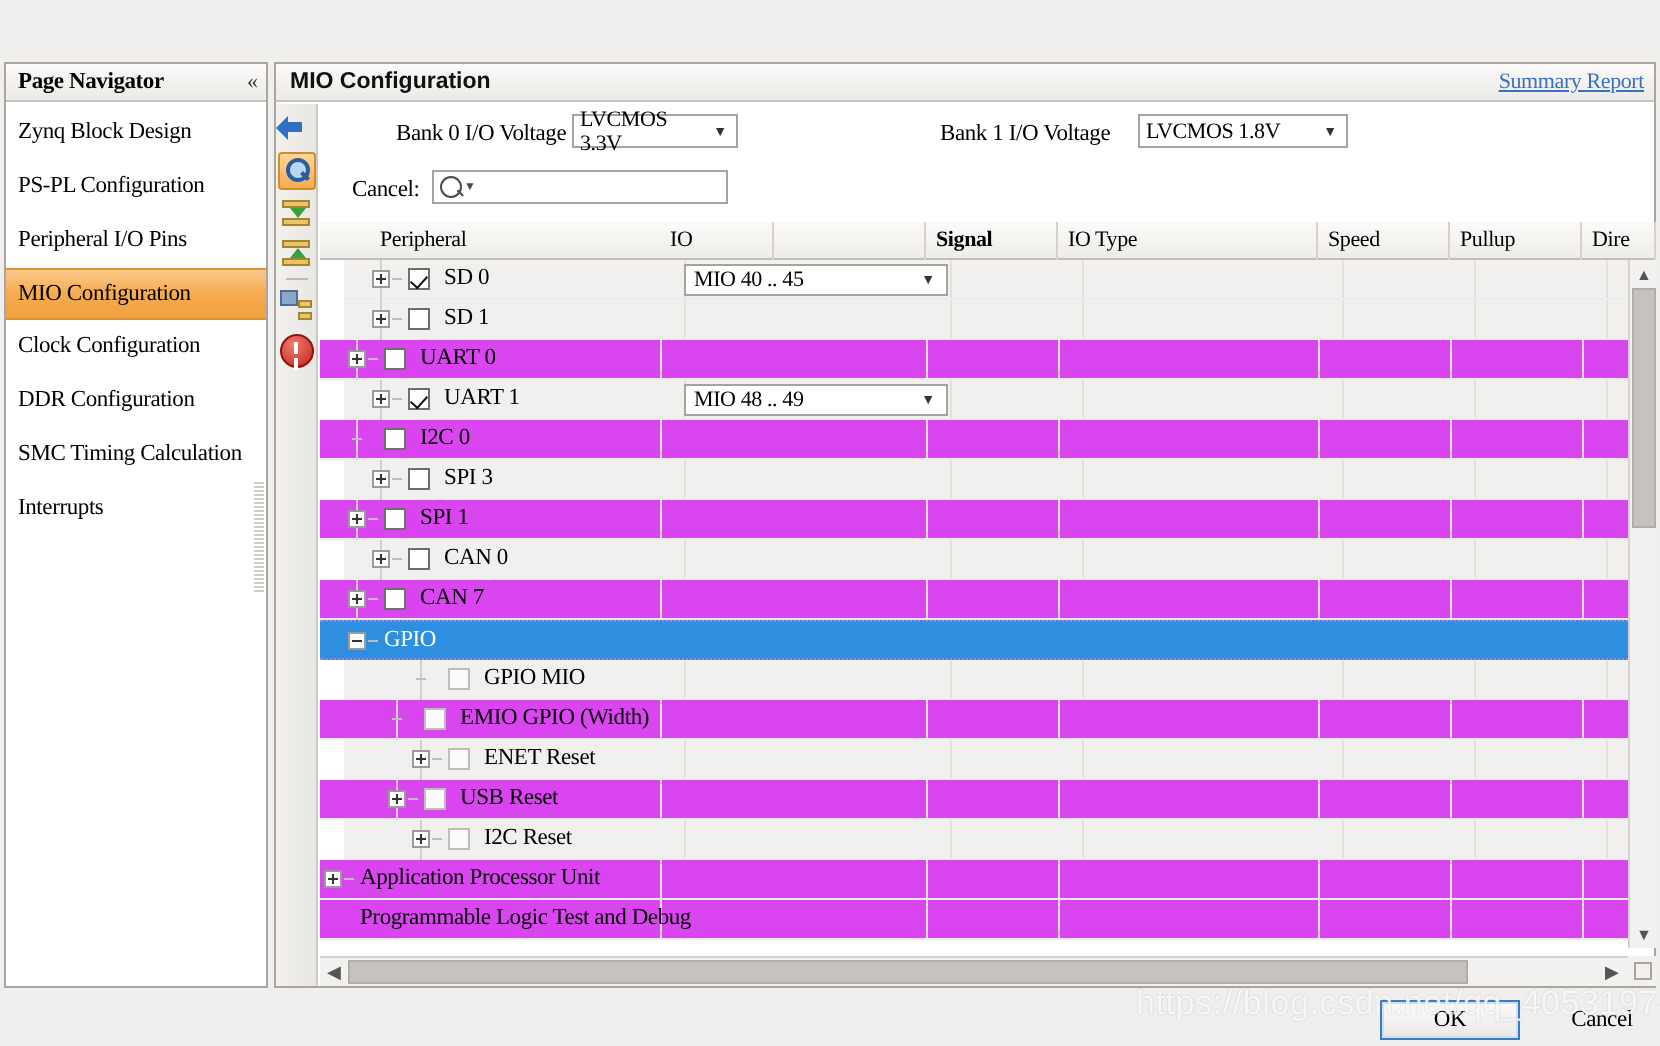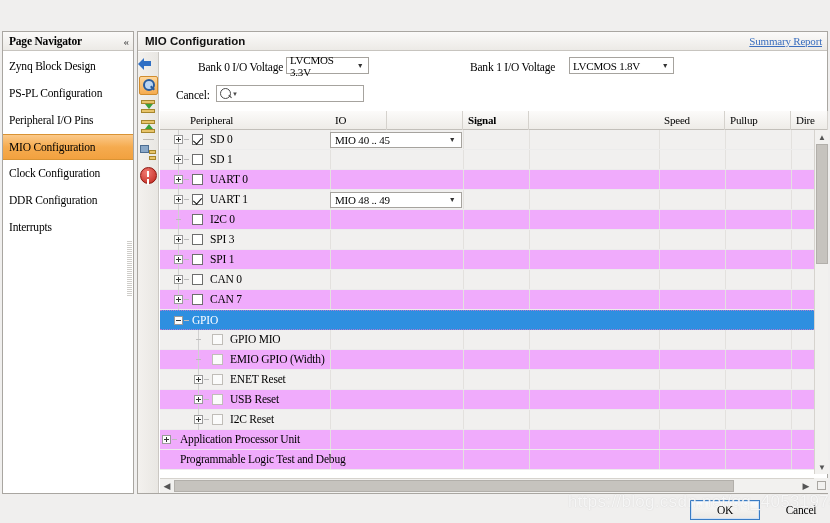--- a/index.html
+++ b/index.html
@@ -138,22 +138,22 @@
     background:linear-gradient(to bottom,#fcfbfa,#eeece8);
     border-bottom:1px solid #c2bfba;box-sizing:border-box;
   }
   .th{
     position:absolute;top:0;height:19px;line-height:18px;
     font-size:11px;letter-spacing:-0.2px;padding-left:5px;box-sizing:border-box;
     border-right:1px solid #d5d2cd;white-space:nowrap;overflow:hidden;
   }
   .tbody{position:absolute;left:0;top:19px;width:668px;height:344px;overflow:hidden;}
   .row{position:relative;height:20px;box-sizing:border-box;border-bottom:1px solid #ececec;}
-  .row.alt{background:#f1f0ef;}
-  .row.white{background:#f0abfc;}
+  .row.alt{background:#f1f0ef;margin-left:12px;}
+  .row.white{background:#d946ef;}
   .row.sel{background:#2e8fe0;border-top:1px dotted #b07ad0;border-bottom:1px dotted #b07ad0;}
   .cellbord{position:absolute;top:0;height:19px;border-right:1px solid #e3e1de;}
   .rowlabel{position:absolute;top:0;height:20px;line-height:19px;font-size:11.5px;letter-spacing:-0.2px;white-space:nowrap;}
   .row.sel .rowlabel{color:#fff;}
 
   .exp{
     position:absolute;top:5px;width:9px;height:9px;border:1px solid #9a9a9a;background:#fcfcfc;
     box-sizing:border-box;cursor:pointer;
   }
   .exp:before{content:"";position:absolute;left:1px;top:3px;width:5px;height:1px;background:#333;}
@@ -225,20 +225,21 @@
       <span class="t">Page Navigator</span>
       <span class="chev">«</span>
     </div>
     <div class="nav-list" id="nav-list">
         <div class="nav-item"><span>Zynq Block Design</span></div>
         <div class="nav-item"><span>PS-PL Configuration</span></div>
         <div class="nav-item"><span>Peripheral I/O Pins</span></div>
         <div class="nav-item sel"><span>MIO Configuration</span></div>
         <div class="nav-item"><span>Clock Configuration</span></div>
         <div class="nav-item"><span>DDR Configuration</span></div>
+        <div class="nav-item"><span>SMC Timing Calculation</span></div>
         <div class="nav-item"><span>Interrupts</span></div>
       </div>
     <div class="nav-scroll"></div>
   </div>
 
   <div class="main">
 
     <div class="main-head">
       <span class="t">MIO Configuration</span>
       <span class="lnk">Summary Report</span>
@@ -278,20 +279,21 @@
     <div class="srch-box">
       <span class="mag"></span>
       <span class="mag-car">▼</span>
     </div>
 
     <div class="tbl">
       <div class="thead" id="thead">
           <div class="th" style="left: 0px; width: 202px; margin-left: 25px;">Peripheral</div>
           <div class="th" style="left: 170px; width: 133px;">IO</div>
           <div class="th" style="left: 303px; width: 66px; font-weight: bold;">Signal</div>
+          <div class="th" style="left: 369px; width: 130px;">IO Type</div>
           <div class="th" style="left: 499px; width: 66px;">Speed</div>
           <div class="th" style="left: 565px; width: 66px;">Pullup</div>
           <div class="th" style="left: 631px; width: 37px;">Dire</div>
         </div>
       <div class="tbody" id="tbody">
           <div class="row alt">
             <div class="cellbord" style="left: 170px; width: 0px;"></div>
             <div class="cellbord" style="left: 303px; width: 0px;"></div>
             <div class="cellbord" style="left: 369px; width: 0px;"></div>
             <div class="cellbord" style="left: 499px; width: 0px;"></div>

